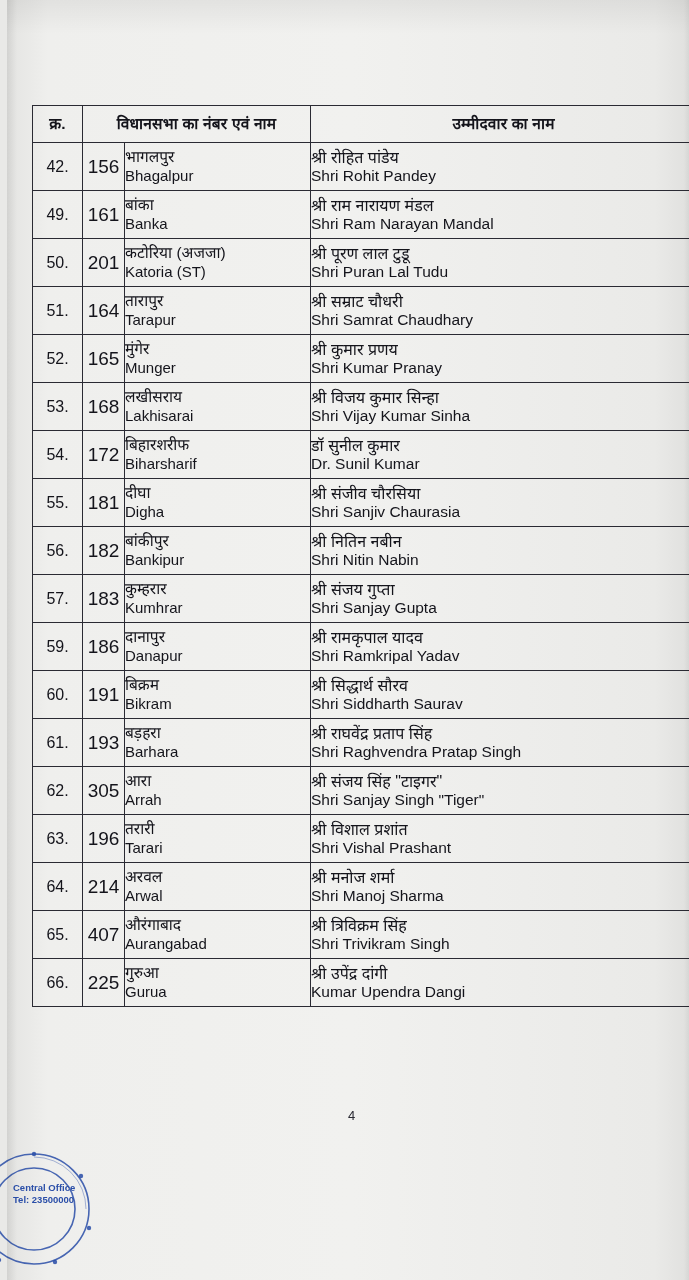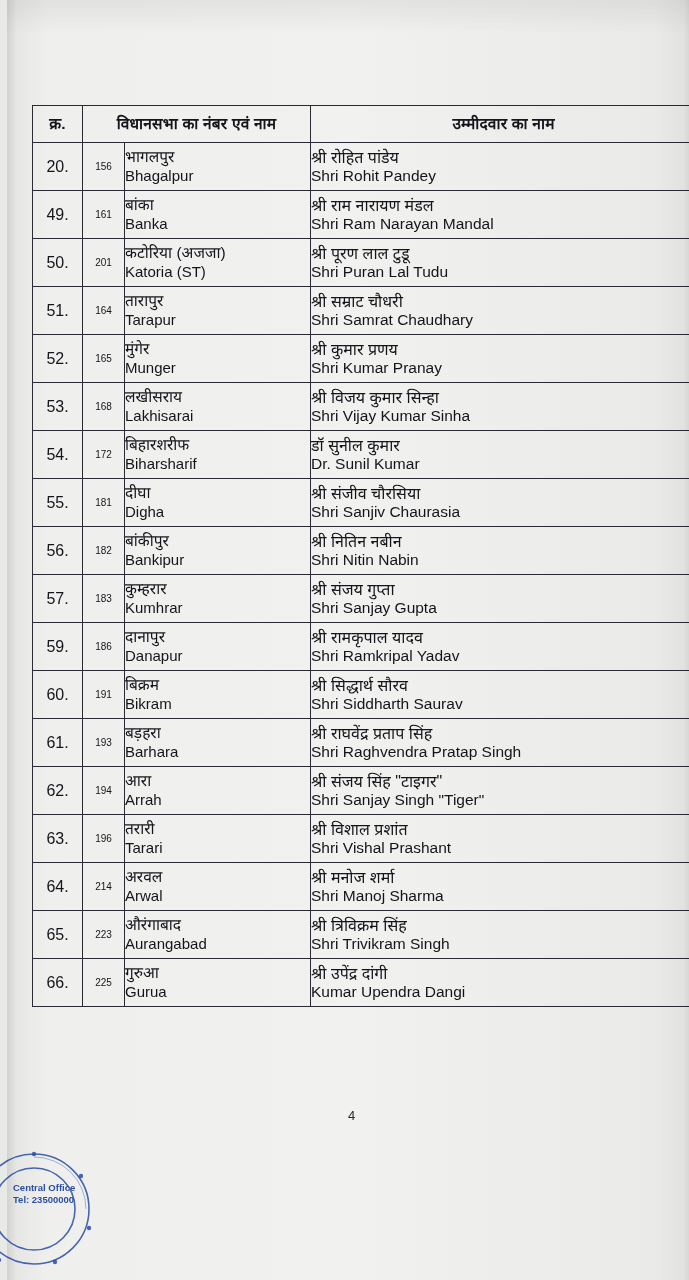--- a/index.html
+++ b/index.html
@@ -64,21 +64,21 @@
     letter-spacing: .2px;
   }
   thead th .hi {
     display: block;
     line-height: 1.15;
   }
   td.num, td.code {
     text-align: center;
     font-size: 16px;
   }
-  td.code { font-size: 10px; }
+  td.code { font-size: 19px; }
   td.ac-name, td.cand {
     padding: 3px 4px 4px 8px;
     text-align: left;
   }
   .hi-line {
     font-size: 15.5px;
     line-height: 1.2;
     white-space: nowrap;
   }
   .en-line {
@@ -160,21 +160,21 @@
           <th colspan="2">
             <span class="hi">विधानसभा का नंबर एवं नाम</span>
           </th>
           <th>
             <span class="hi">उम्मीदवार का नाम</span>
           </th>
         </tr>
       </thead>
       <tbody>
         <tr>
-          <td class="num">20.</td>
+          <td class="num">42.</td>
           <td class="code">156</td>
           <td class="ac-name">
             <div class="hi-line">भागलपुर</div>
             <div class="en-line">Bhagalpur</div>
           </td>
           <td class="cand">
             <div class="hi-line">श्री रोहित पांडेय</div>
             <div class="en-line">Shri Rohit Pandey</div>
           </td>
         </tr>
@@ -317,21 +317,21 @@
             <div class="hi-line">बड़हरा</div>
             <div class="en-line">Barhara</div>
           </td>
           <td class="cand">
             <div class="hi-line">श्री राघवेंद्र प्रताप सिंह</div>
             <div class="en-line">Shri Raghvendra Pratap Singh</div>
           </td>
         </tr>
         <tr>
           <td class="num">62.</td>
-          <td class="code">194</td>
+          <td class="code">305</td>
           <td class="ac-name">
             <div class="hi-line">आरा</div>
             <div class="en-line">Arrah</div>
           </td>
           <td class="cand">
             <div class="hi-line">श्री संजय सिंह "टाइगर"</div>
             <div class="en-line">Shri Sanjay Singh "Tiger"</div>
           </td>
         </tr>
         <tr>
@@ -353,21 +353,21 @@
             <div class="hi-line">अरवल</div>
             <div class="en-line">Arwal</div>
           </td>
           <td class="cand">
             <div class="hi-line">श्री मनोज शर्मा</div>
             <div class="en-line">Shri Manoj Sharma</div>
           </td>
         </tr>
         <tr>
           <td class="num">65.</td>
-          <td class="code">223</td>
+          <td class="code">407</td>
           <td class="ac-name">
             <div class="hi-line">औरंगाबाद</div>
             <div class="en-line">Aurangabad</div>
           </td>
           <td class="cand">
             <div class="hi-line">श्री त्रिविक्रम सिंह</div>
             <div class="en-line">Shri Trivikram Singh</div>
           </td>
         </tr>
         <tr>

